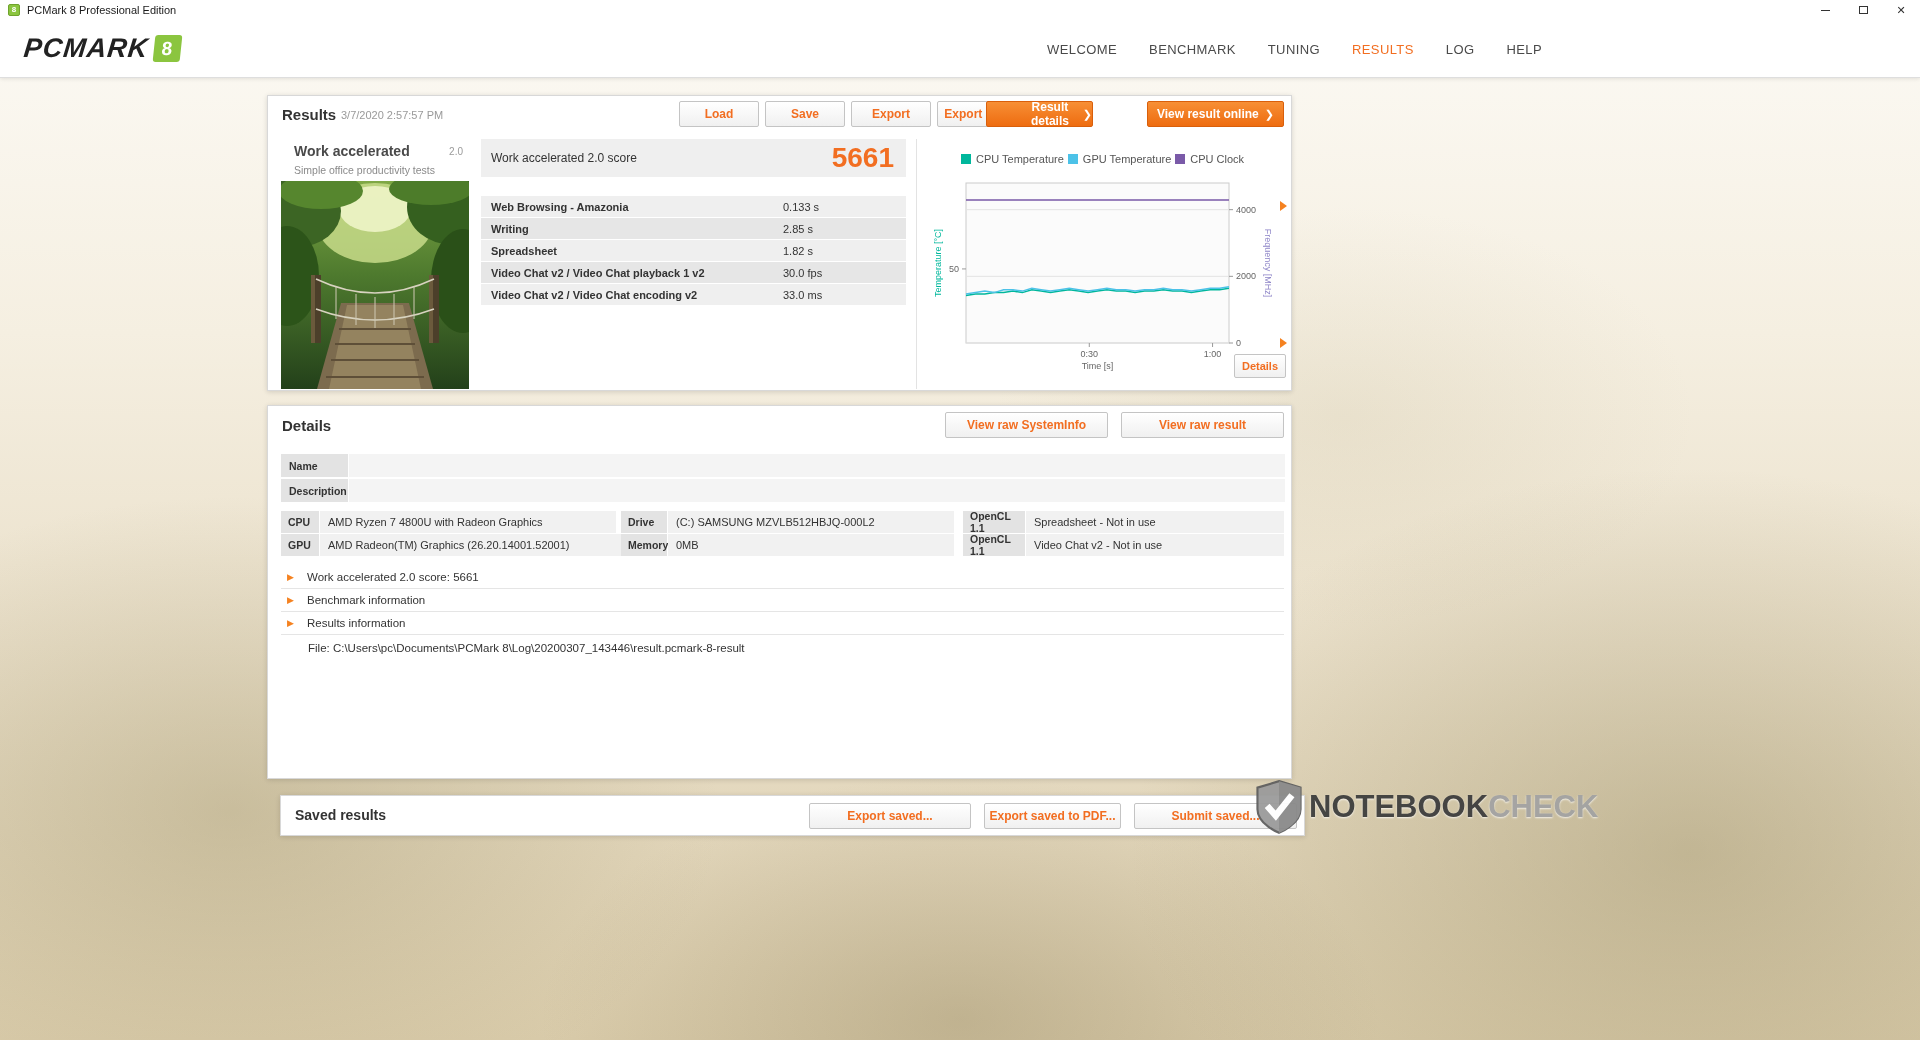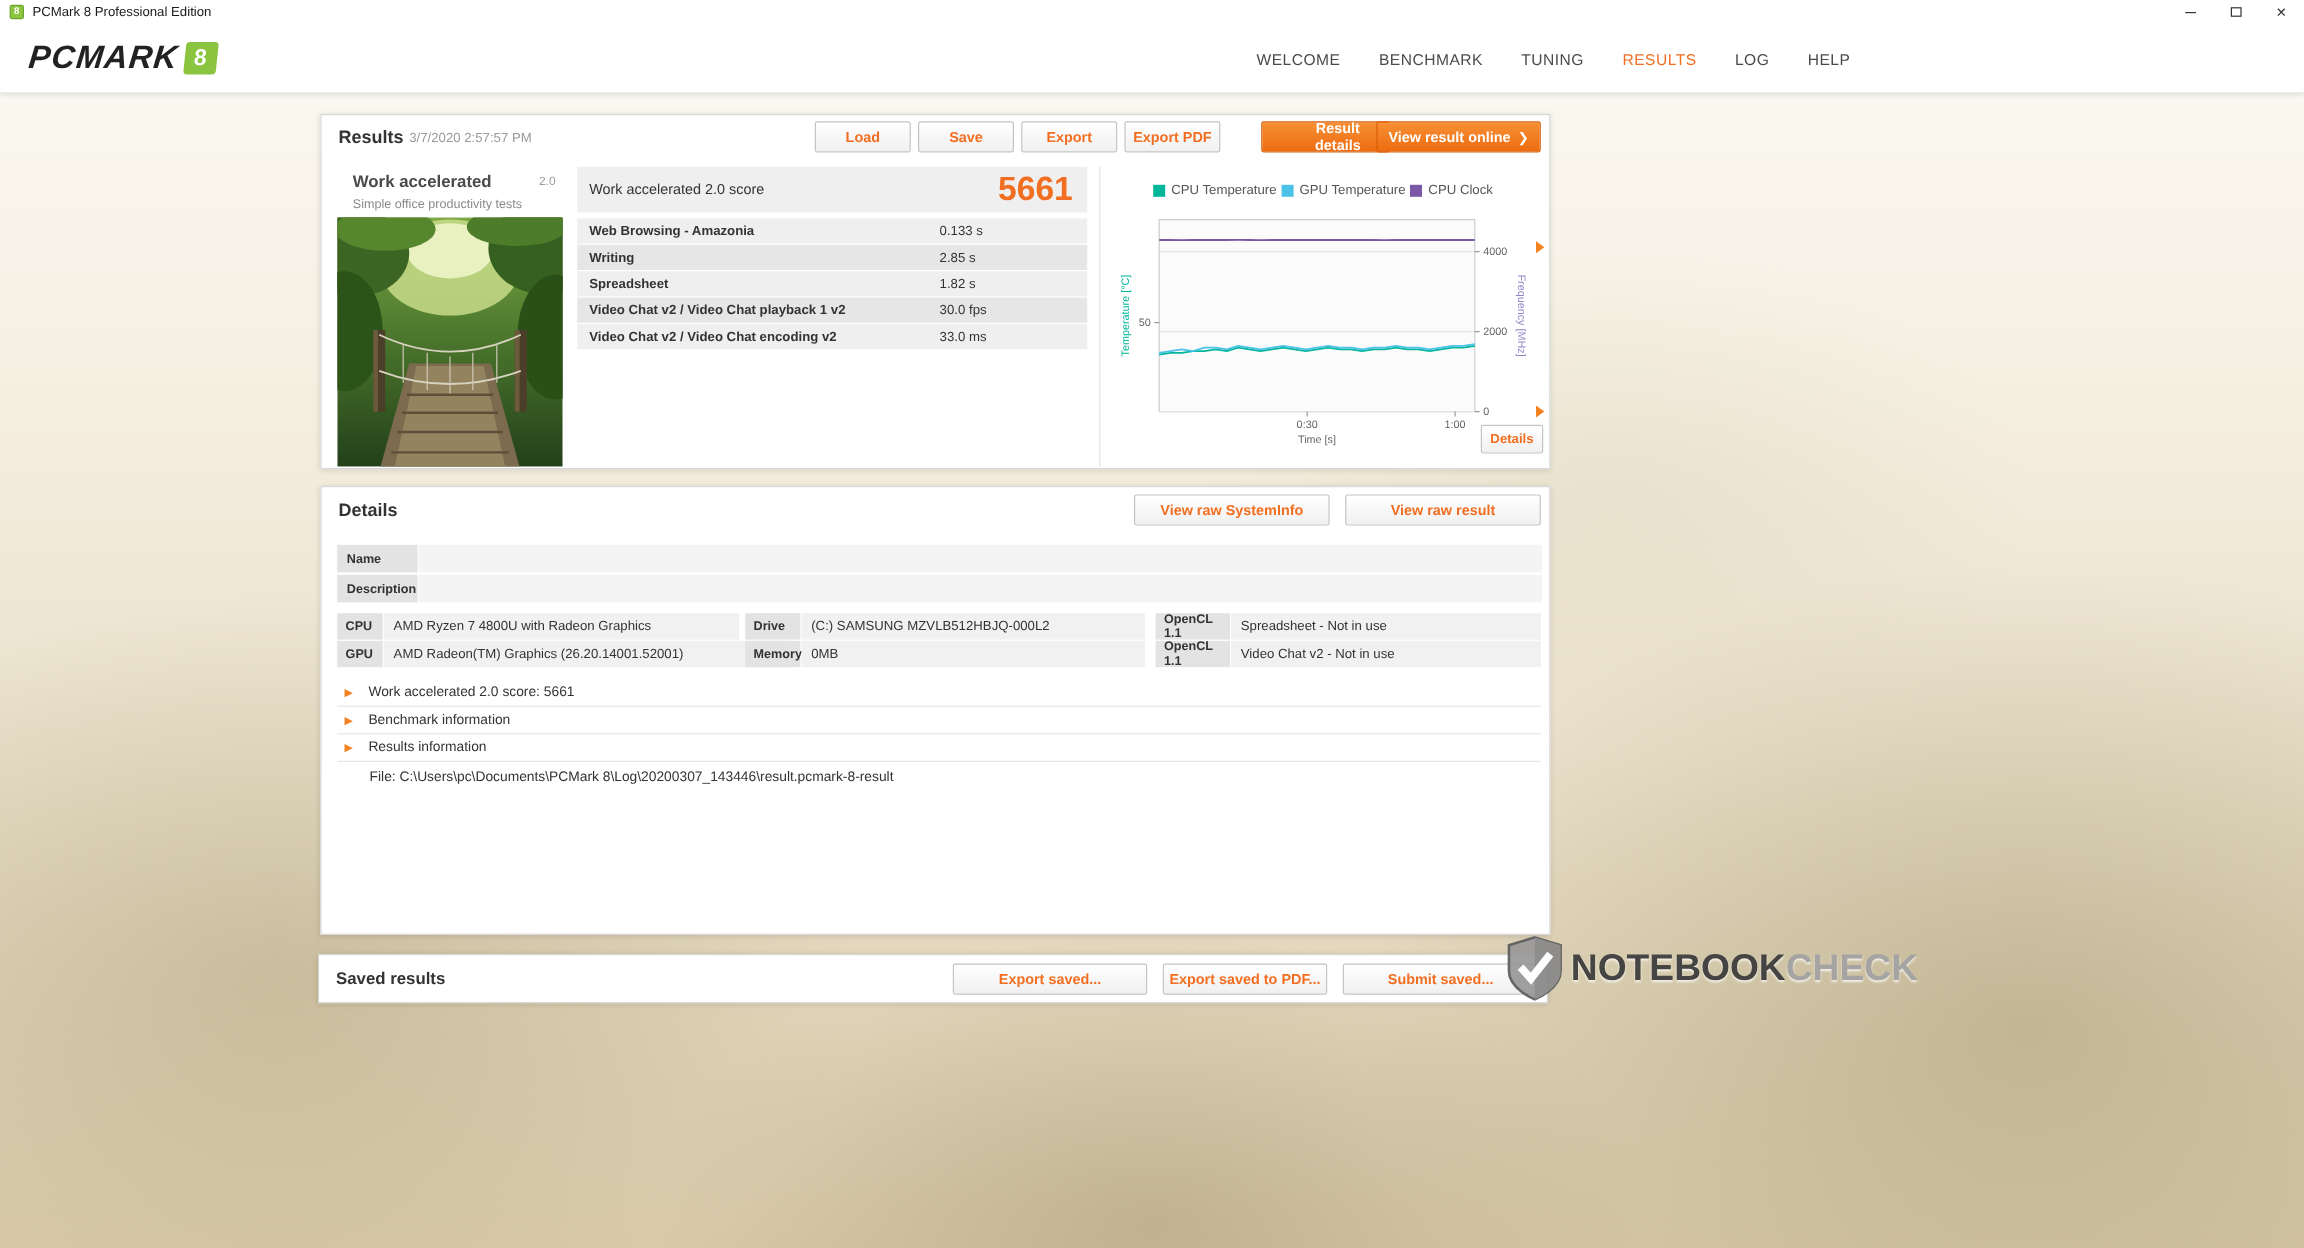--- a/index.html
+++ b/index.html
@@ -47,21 +47,21 @@
   .nav-item { font-size:13px; letter-spacing:.4px; color:#4a4a4a; cursor:pointer; }
   .nav-item.active { color:#f26e21; }
 
   
   .card {
     position:absolute; background:#fff; border:1px solid #d8d8d8;
     box-shadow:0 1px 5px rgba(0,0,0,.14);
   }
   .card-results { left:267px; top:95px;  width:1025px; height:296px; }
   .card-details { left:267px; top:405px; width:1025px; height:374px; }
-  .card-saved   { left:265px; top:795px; width:1025px; height:41px;padding-left:44px; }
+  .card-saved   { left:280px; top:795px; width:1025px; height:41px;padding-left:44px; }
 
   .card-title { position:absolute; font-size:15px; font-weight:700; color:#333; }
   .timestamp { position:absolute; left:73px; top:13px; font-size:11px; color:#9a9a9a; }
 
   
   .btn {
     position:absolute; height:26px; display:flex; align-items:center; justify-content:center;
     font-size:12px; font-weight:700; border-radius:2px; cursor:pointer; gap:6px;
   }
   .btn.light { background:linear-gradient(#ffffff,#f0f0f0); border:1px solid #c4c4c4; color:#f26e21; }
@@ -72,21 +72,21 @@
   .test-panel { position:absolute; left:13px; top:43px; width:188px; height:250px; }
   .test-name { position:absolute; left:13px; top:4px; font-size:14px; font-weight:700; color:#4a4a4a; }
   .test-version { position:absolute; right:6px; top:7px; font-size:10px; color:#9a9a9a; }
   .test-subtitle { position:absolute; left:13px; top:25px; font-size:10.5px; color:#8a8a8a; }
   .test-thumb { position:absolute; left:0; top:42px; width:188px; height:208px; overflow:hidden; }
 
   
   .score-panel { position:absolute; left:213px; top:43px; width:425px; }
   .score-head {
     height:38px; background:#efefef; display:flex; align-items:center;
-    padding:0 12px 0 10px; margin-bottom:5px;
+    padding:0 12px 0 10px; margin-bottom:19px;
   }
   .score-label { font-size:12px; color:#333; }
   .score-value { margin-left:auto; font-size:28px; font-weight:700; color:#f26e21; }
   .metric-row { height:21px; display:flex; align-items:center; padding:0 10px; font-size:11px; color:#333; margin-bottom:1px; }
   .metric-row:nth-child(odd)  { background:#efefef; }
   .metric-row:nth-child(even) { background:#e6e6e6; }
   .metric-label { width:292px; font-weight:700; }
   .metric-value { font-weight:400; }
 
   .v-divider { position:absolute; left:648px; top:43px; width:1px; height:250px; background:#e3e3e3; }
@@ -170,21 +170,21 @@
 </div>
 
 <div class="card card-results">
   <span class="card-title" style="left:14px; top:10px;">Results</span>
   <span class="timestamp">3/7/2020 2:57:57 PM</span>
 
   <button class="btn light" style="left:411px; top:5px; width:80px;">Load</button>
   <button class="btn light" style="left:497px; top:5px; width:80px;">Save</button>
   <button class="btn light" style="left:583px; top:5px; width:80px;">Export</button>
   <button class="btn light" style="left:669px; top:5px; width:80px;">Export PDF</button>
-  <button class="btn orange" style="left:783px; top:5px; width:107px;padding-left:36px;">
+  <button class="btn orange" style="left:718px; top:5px; width:107px;padding-left:36px;">
     <span>Result details</span>
     <span class="chev">❯</span>
   </button>
   <button class="btn orange" style="left:879px; top:5px; width:137px;">
     <span>View result online</span>
     <span class="chev">❯</span>
   </button>
 
   <div class="test-panel">
     <span class="test-name">Work accelerated</span>

